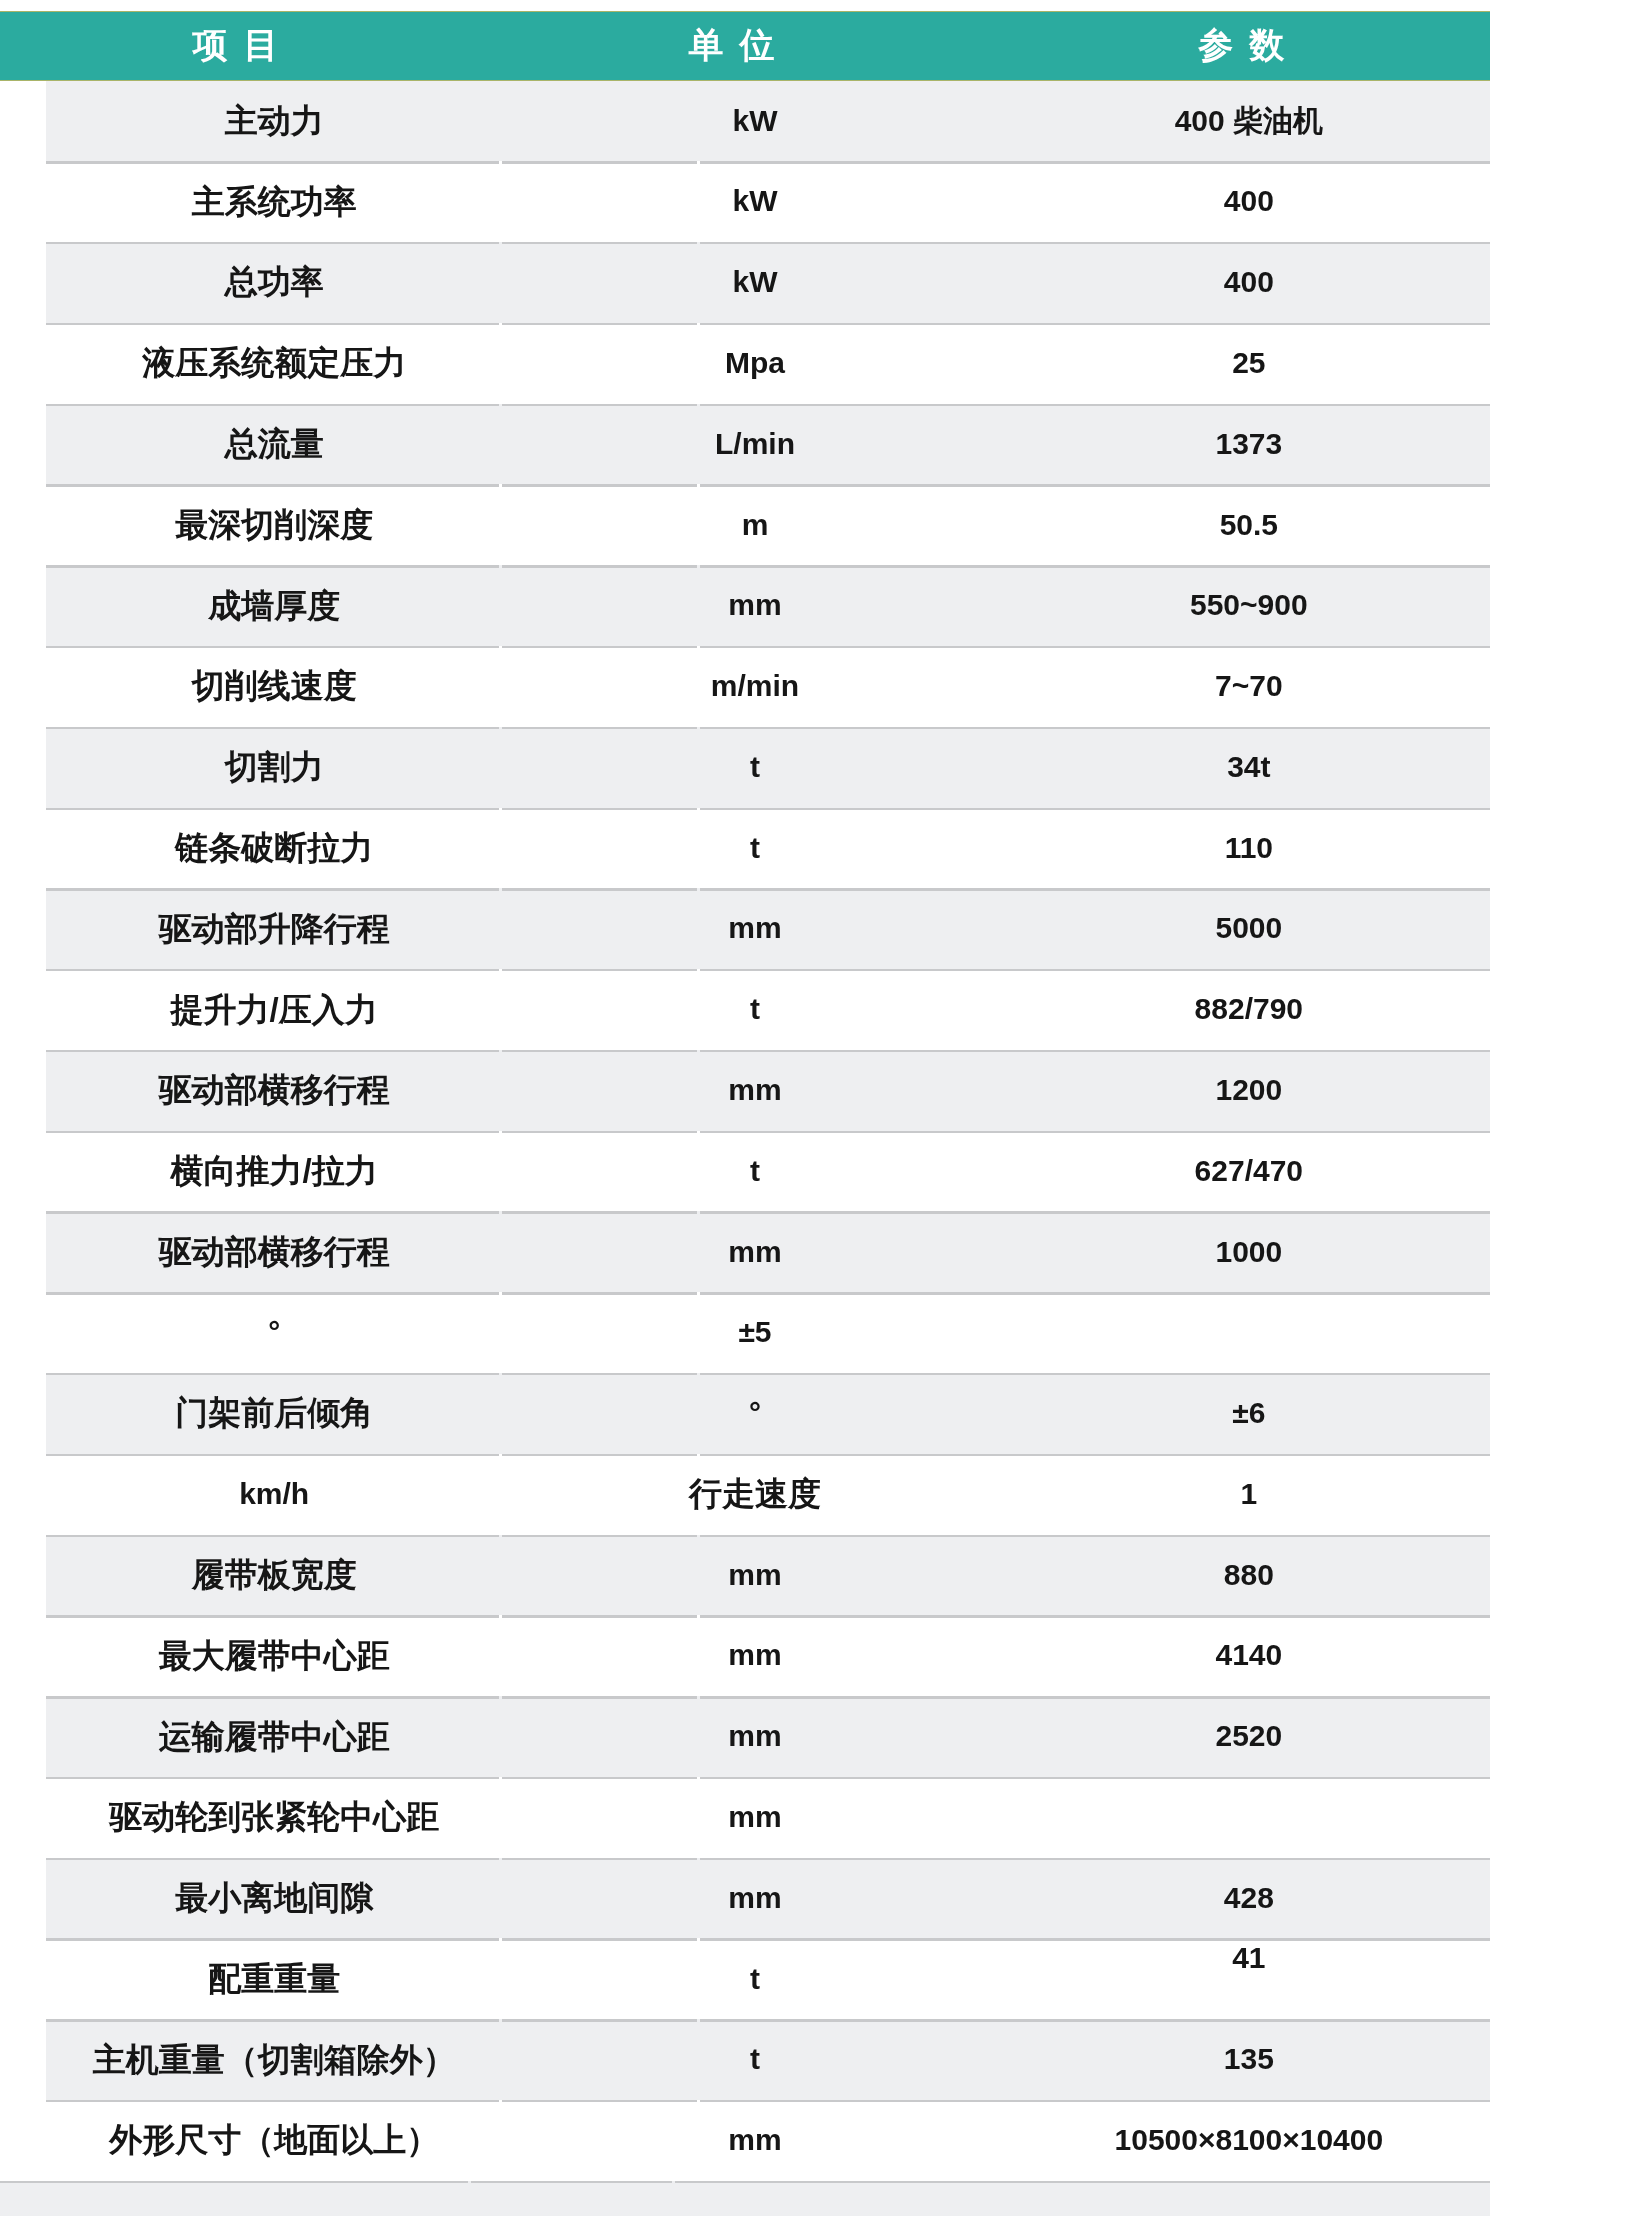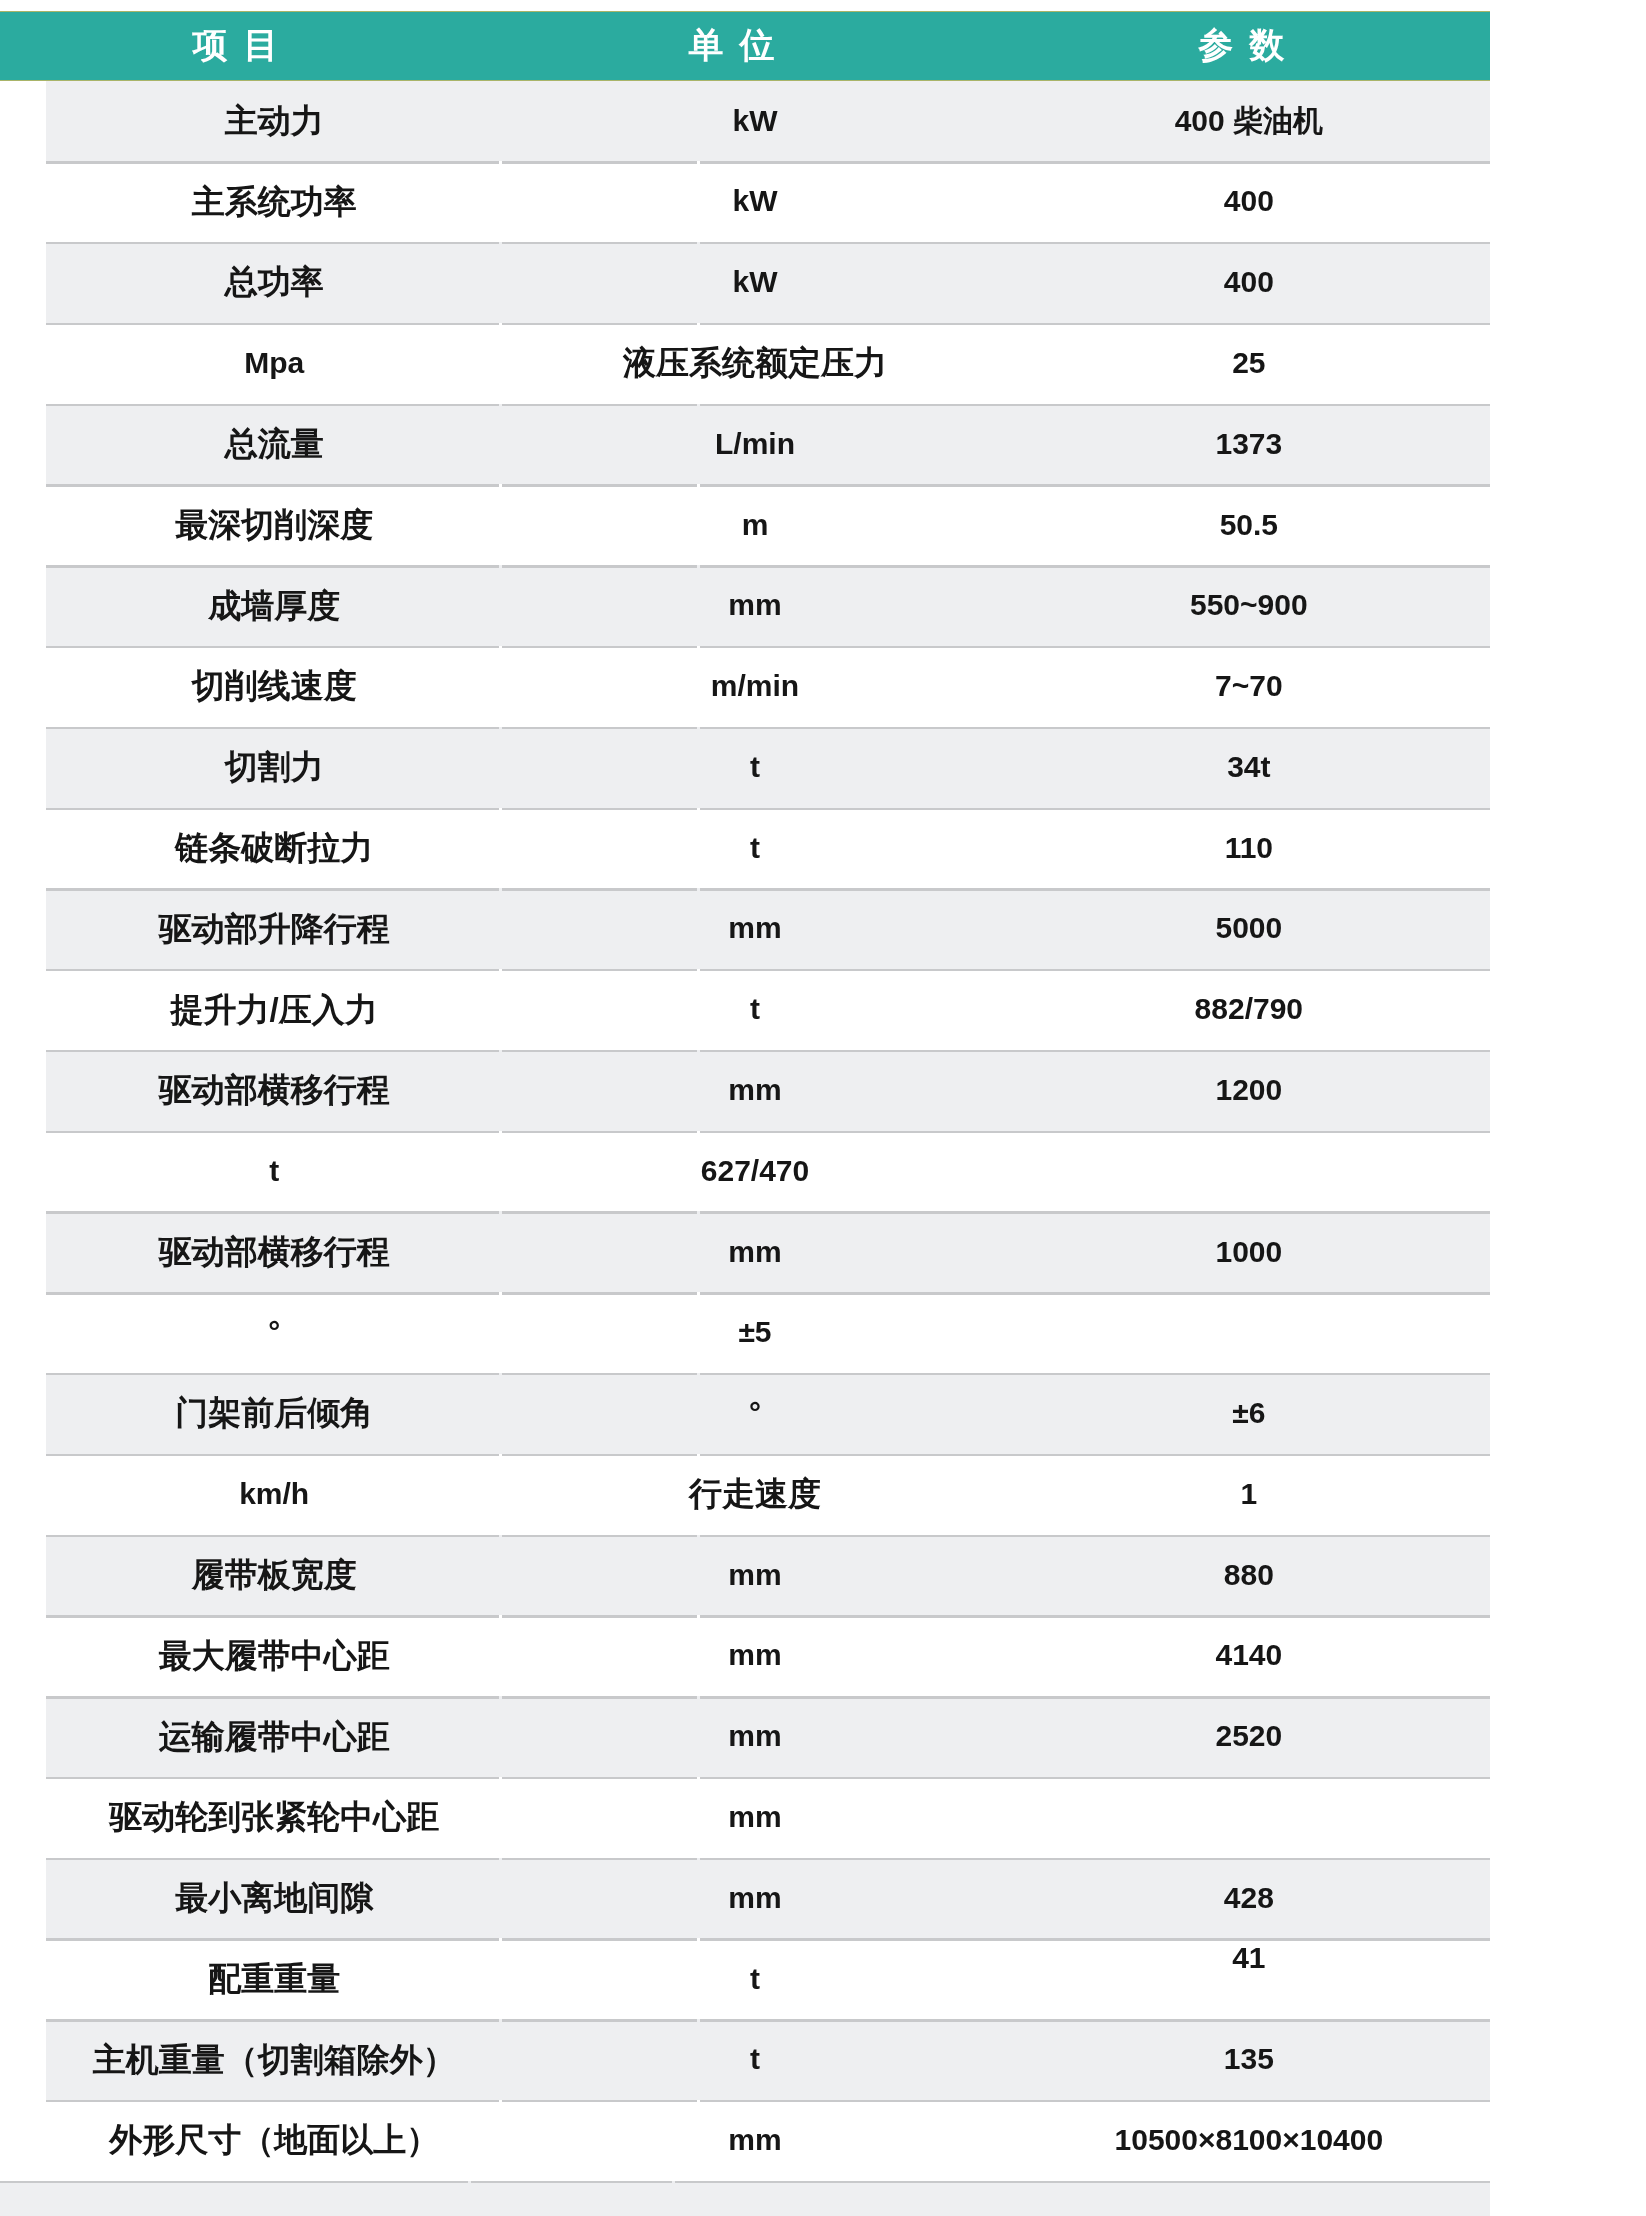--- a/index.html
+++ b/index.html
@@ -72,22 +72,22 @@
         <div class="cell item">主系统功率</div>
         <div class="cell unit">kW</div>
         <div class="cell param">400</div>
       </div>
       <div class="row grid3 gray row-sep">
         <div class="cell item">总功率</div>
         <div class="cell unit">kW</div>
         <div class="cell param">400</div>
       </div>
       <div class="row grid3 white row-sep">
+        <div class="cell item">液压系统额定压力</div>
         <div class="cell unit">Mpa</div>
-        <div class="cell item">液压系统额定压力</div>
         <div class="cell param">25</div>
       </div>
       <div class="row grid3 gray row-sep">
         <div class="cell item">总流量</div>
         <div class="cell unit">L/min</div>
         <div class="cell param">1373</div>
       </div>
       <div class="row grid3 white row-sep">
         <div class="cell item">最深切削深度</div>
         <div class="cell unit">m</div>
@@ -122,20 +122,21 @@
         <div class="cell item">提升力/压入力</div>
         <div class="cell unit">t</div>
         <div class="cell param">882/790</div>
       </div>
       <div class="row grid3 gray row-sep">
         <div class="cell item">驱动部横移行程</div>
         <div class="cell unit">mm</div>
         <div class="cell param">1200</div>
       </div>
       <div class="row grid3 white row-sep">
+        <div class="cell item">横向推力/拉力</div>
         <div class="cell unit">t</div>
         <div class="cell param">627/470</div>
       </div>
       <div class="row grid3 gray row-sep">
         <div class="cell item">驱动部横移行程</div>
         <div class="cell unit">mm</div>
         <div class="cell param">1000</div>
       </div>
       <div class="row grid3 white row-sep">
         <div class="cell unit">°</div>

